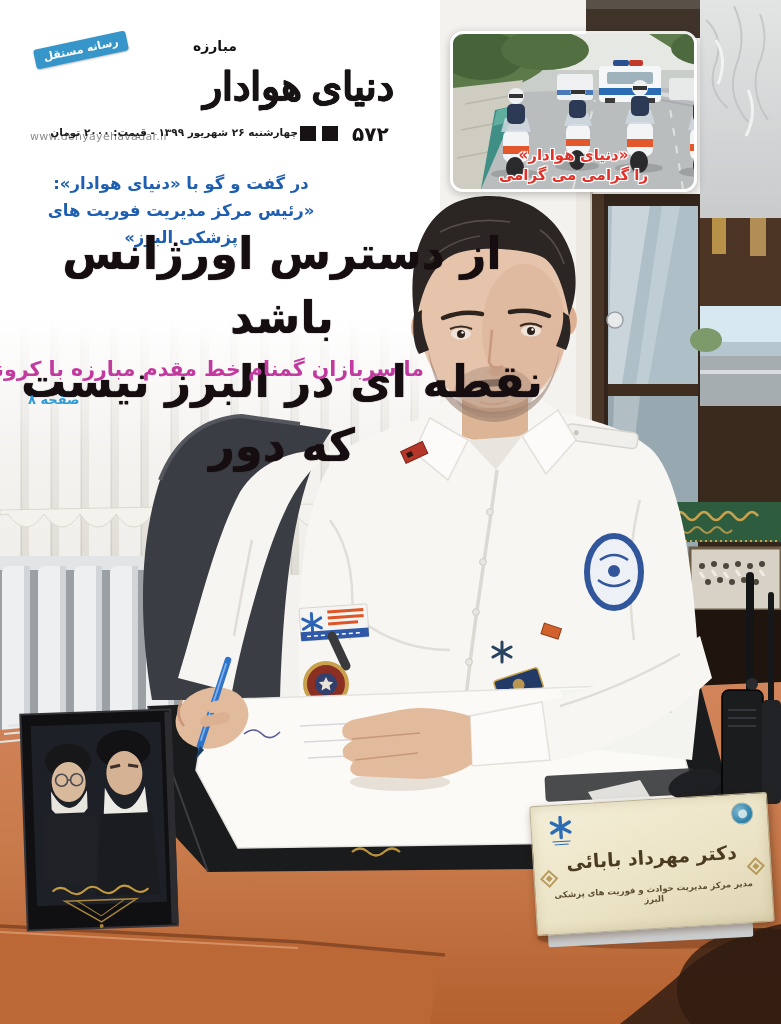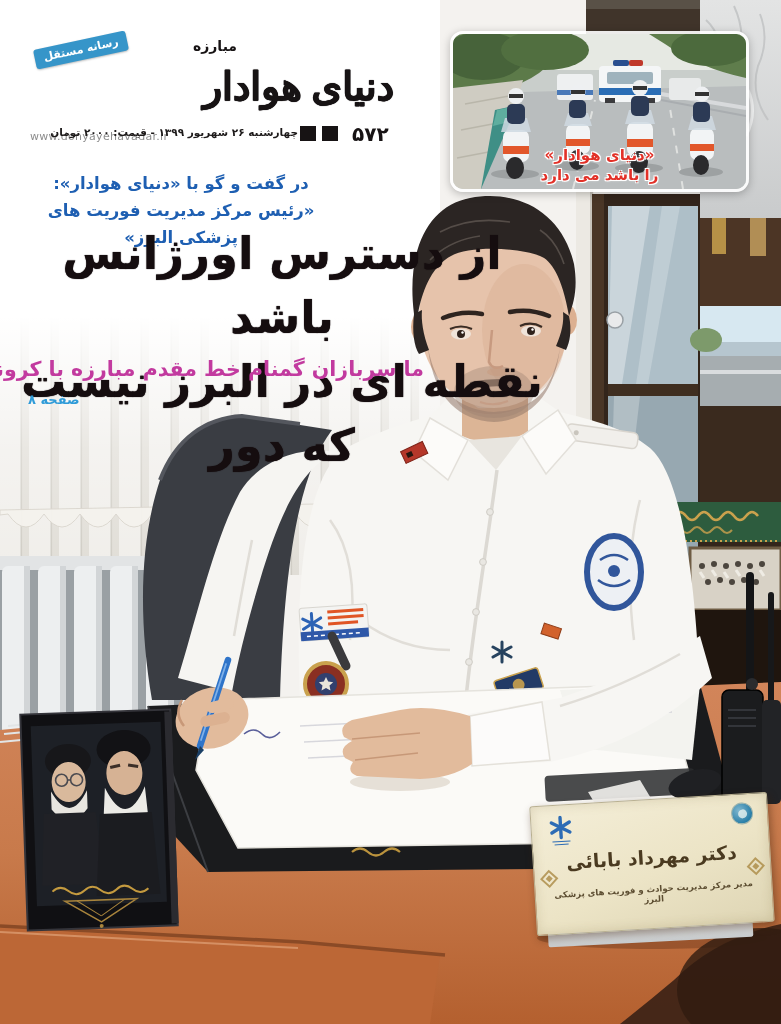--- a/index.html
+++ b/index.html
@@ -38,21 +38,21 @@
     position:absolute;left:138px;top:126px;width:160px;text-align:center;
     font-size:10.5px;font-weight:bold;color:#1d1a1a;direction:rtl;white-space:nowrap;
   }
   .logo-dot{position:absolute;top:126px;width:16px;height:15px;background:#171314;}
   .dot1{left:300px;} .dot2{left:322px;}
   .issue-number{
     position:absolute;left:352px;top:122px;font-size:20px;font-weight:bold;color:#171314;
   }
   
   .promo{
-    position:absolute;left:450px;top:31px;width:299px;height:161px;z-index:2;
+    position:absolute;left:450px;top:31px;width:247px;height:161px;z-index:2;
     border-radius:13px;overflow:hidden;border:3px solid rgba(255,255,255,.9);
     box-shadow:0 2px 8px rgba(0,0,0,.25);
   }
   .promo svg{position:absolute;left:0;top:0;}
   .promo-caption{
     position:absolute;left:0;right:0;bottom:4px;z-index:2;text-align:center;direction:rtl;
     color:#e23128;font-weight:bold;line-height:1.35;
     text-shadow:-1px -1px 0 #fff,1px -1px 0 #fff,-1px 1px 0 #fff,1px 1px 0 #fff,0 0 3px #fff;
   }
   .promo-caption .l1{font-size:15px;}
@@ -566,21 +566,21 @@
         <rect x="237" y="110" width="24" height="7" fill="#e2572b"></rect>
         <polygon points="239,82 259,82 263,96 235,96" fill="#cfd9e2" opacity="0.85"></polygon>
         <rect x="240" y="68" width="17" height="20" rx="5" fill="#2c3a55"></rect>
         <circle cx="249" cy="60" r="7.5" fill="#eef0f2"></circle>
           <rect x="242" y="58" width="14" height="4" fill="#333"></rect>
         <ellipse cx="248" cy="131" rx="8" ry="10" fill="#2a2a2c"></ellipse>
       </g>
     </svg>
     <div class="promo-caption">
       <div class="l1">«دنیای هوادار»</div>
-      <div class="l3">را باشد می دارد</div>
+      <div class="l3">را گرامی می گرامی</div>
     </div>
   </div>
 
   <div class="kicker">
     <div>در گفت و گو با «دنیای هوادار»:</div>
     <div>«رئیس مرکز مدیریت فوریت های پزشکی البرز»</div>
   </div>
   <div class="headline">
     <div>از دسترس اورژانس باشد</div>
     <div>نقطه ای در البرز نیست که دور</div>

